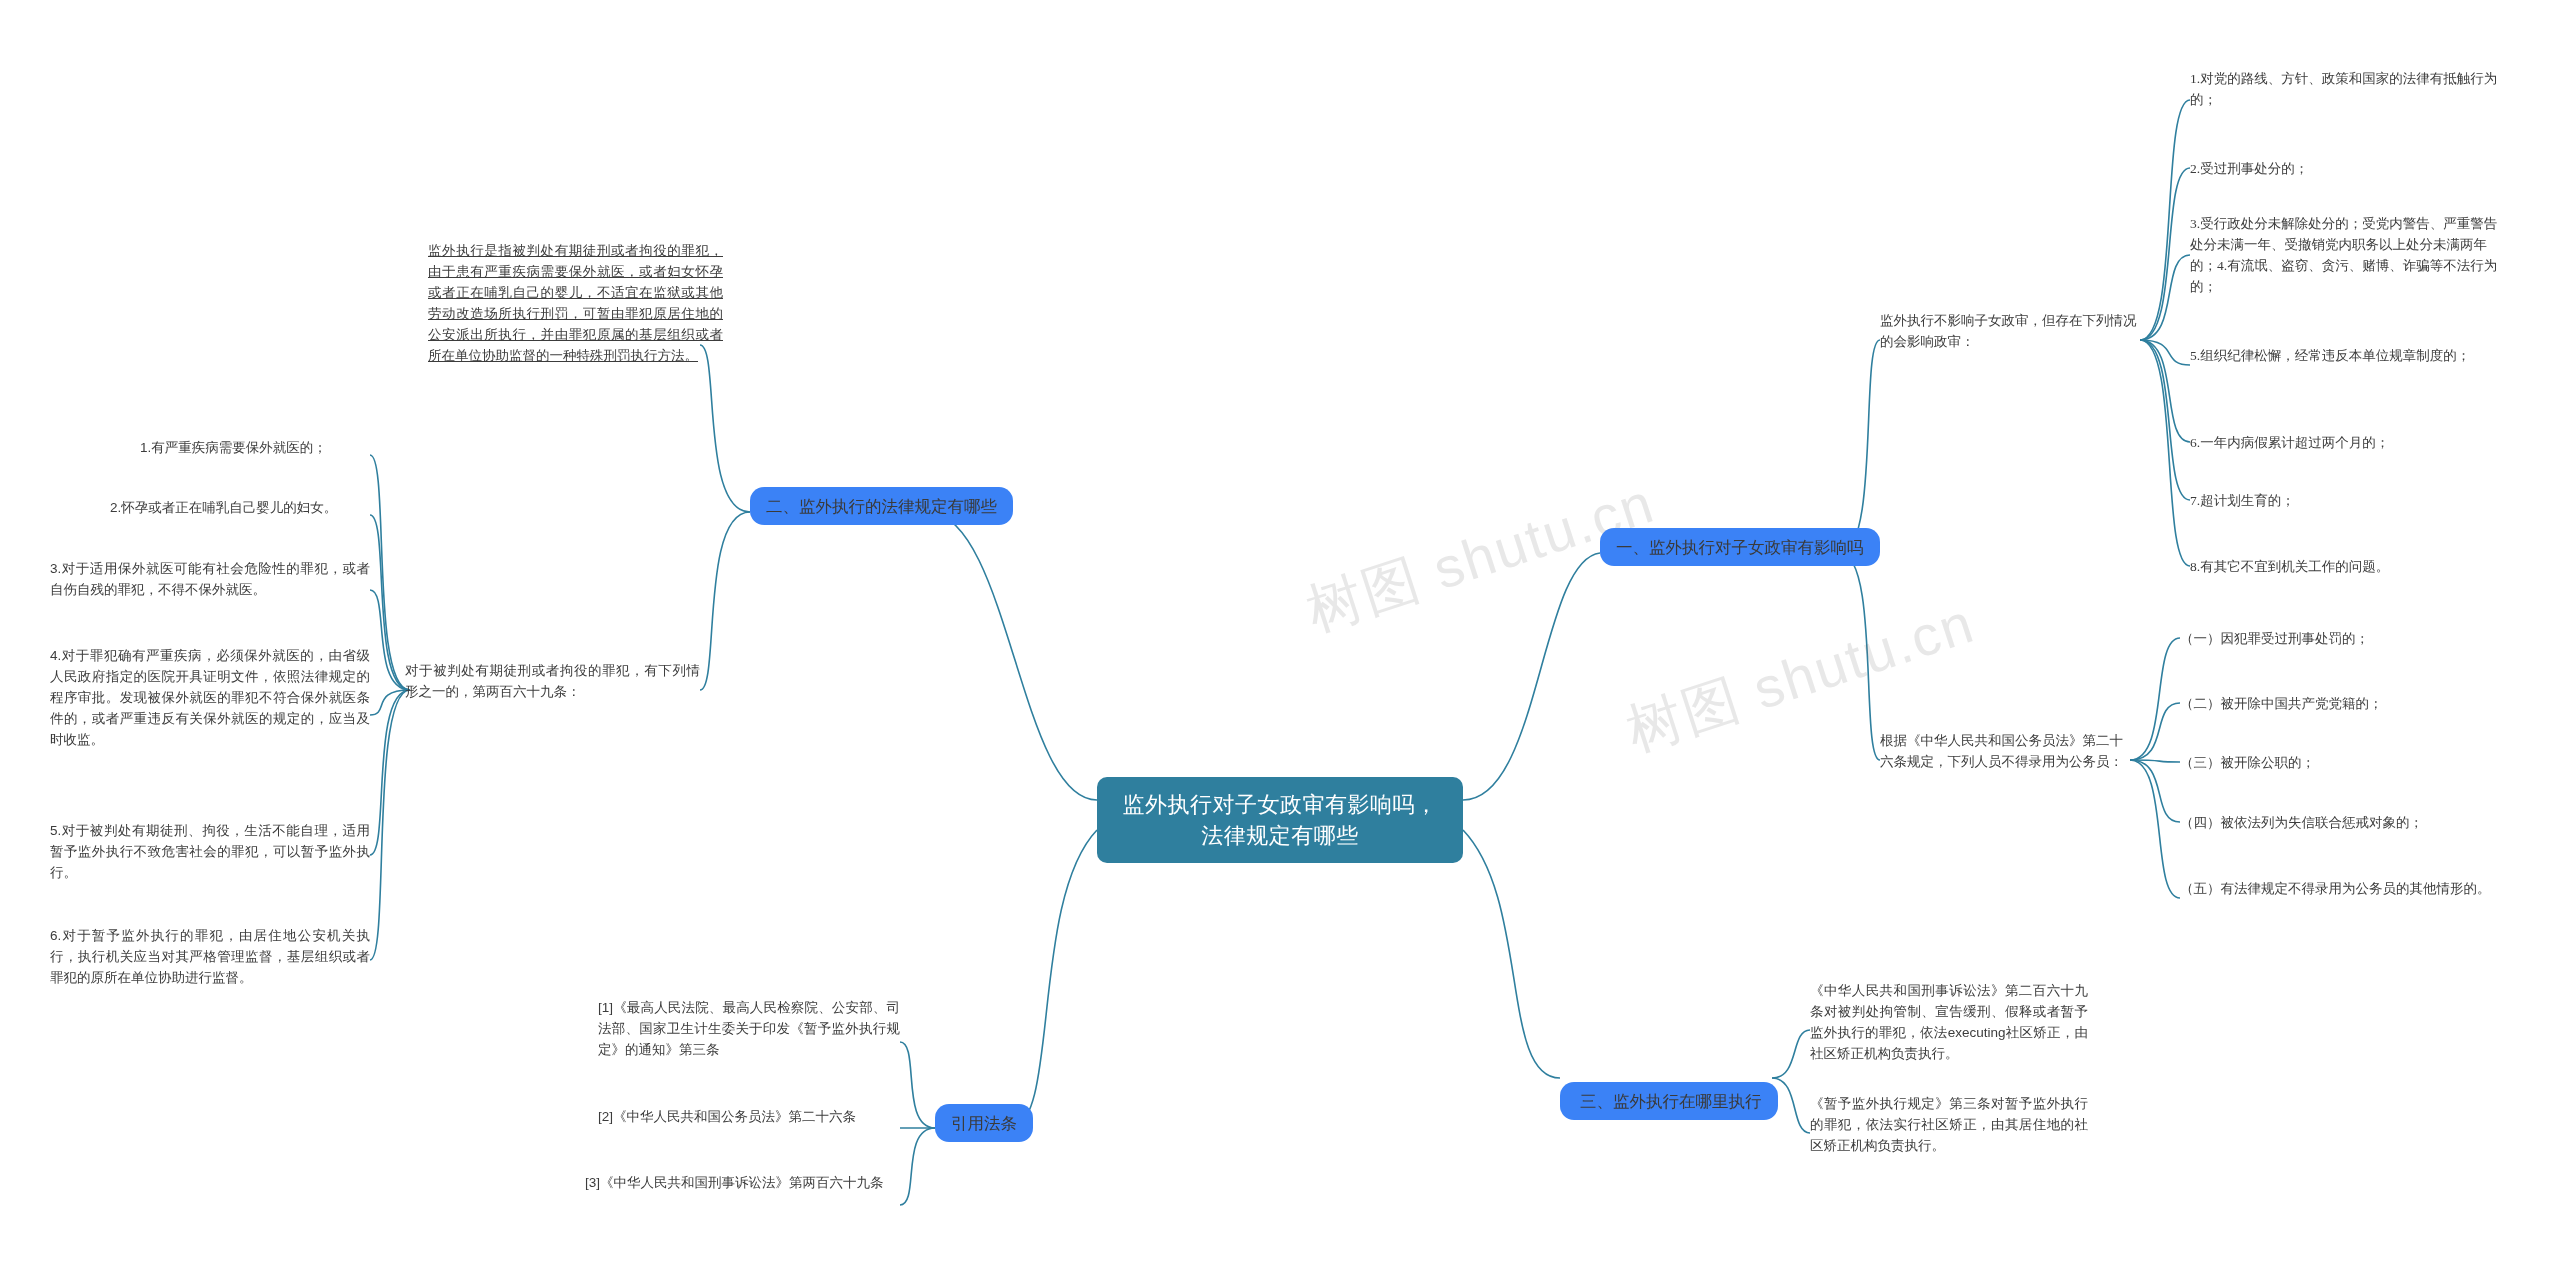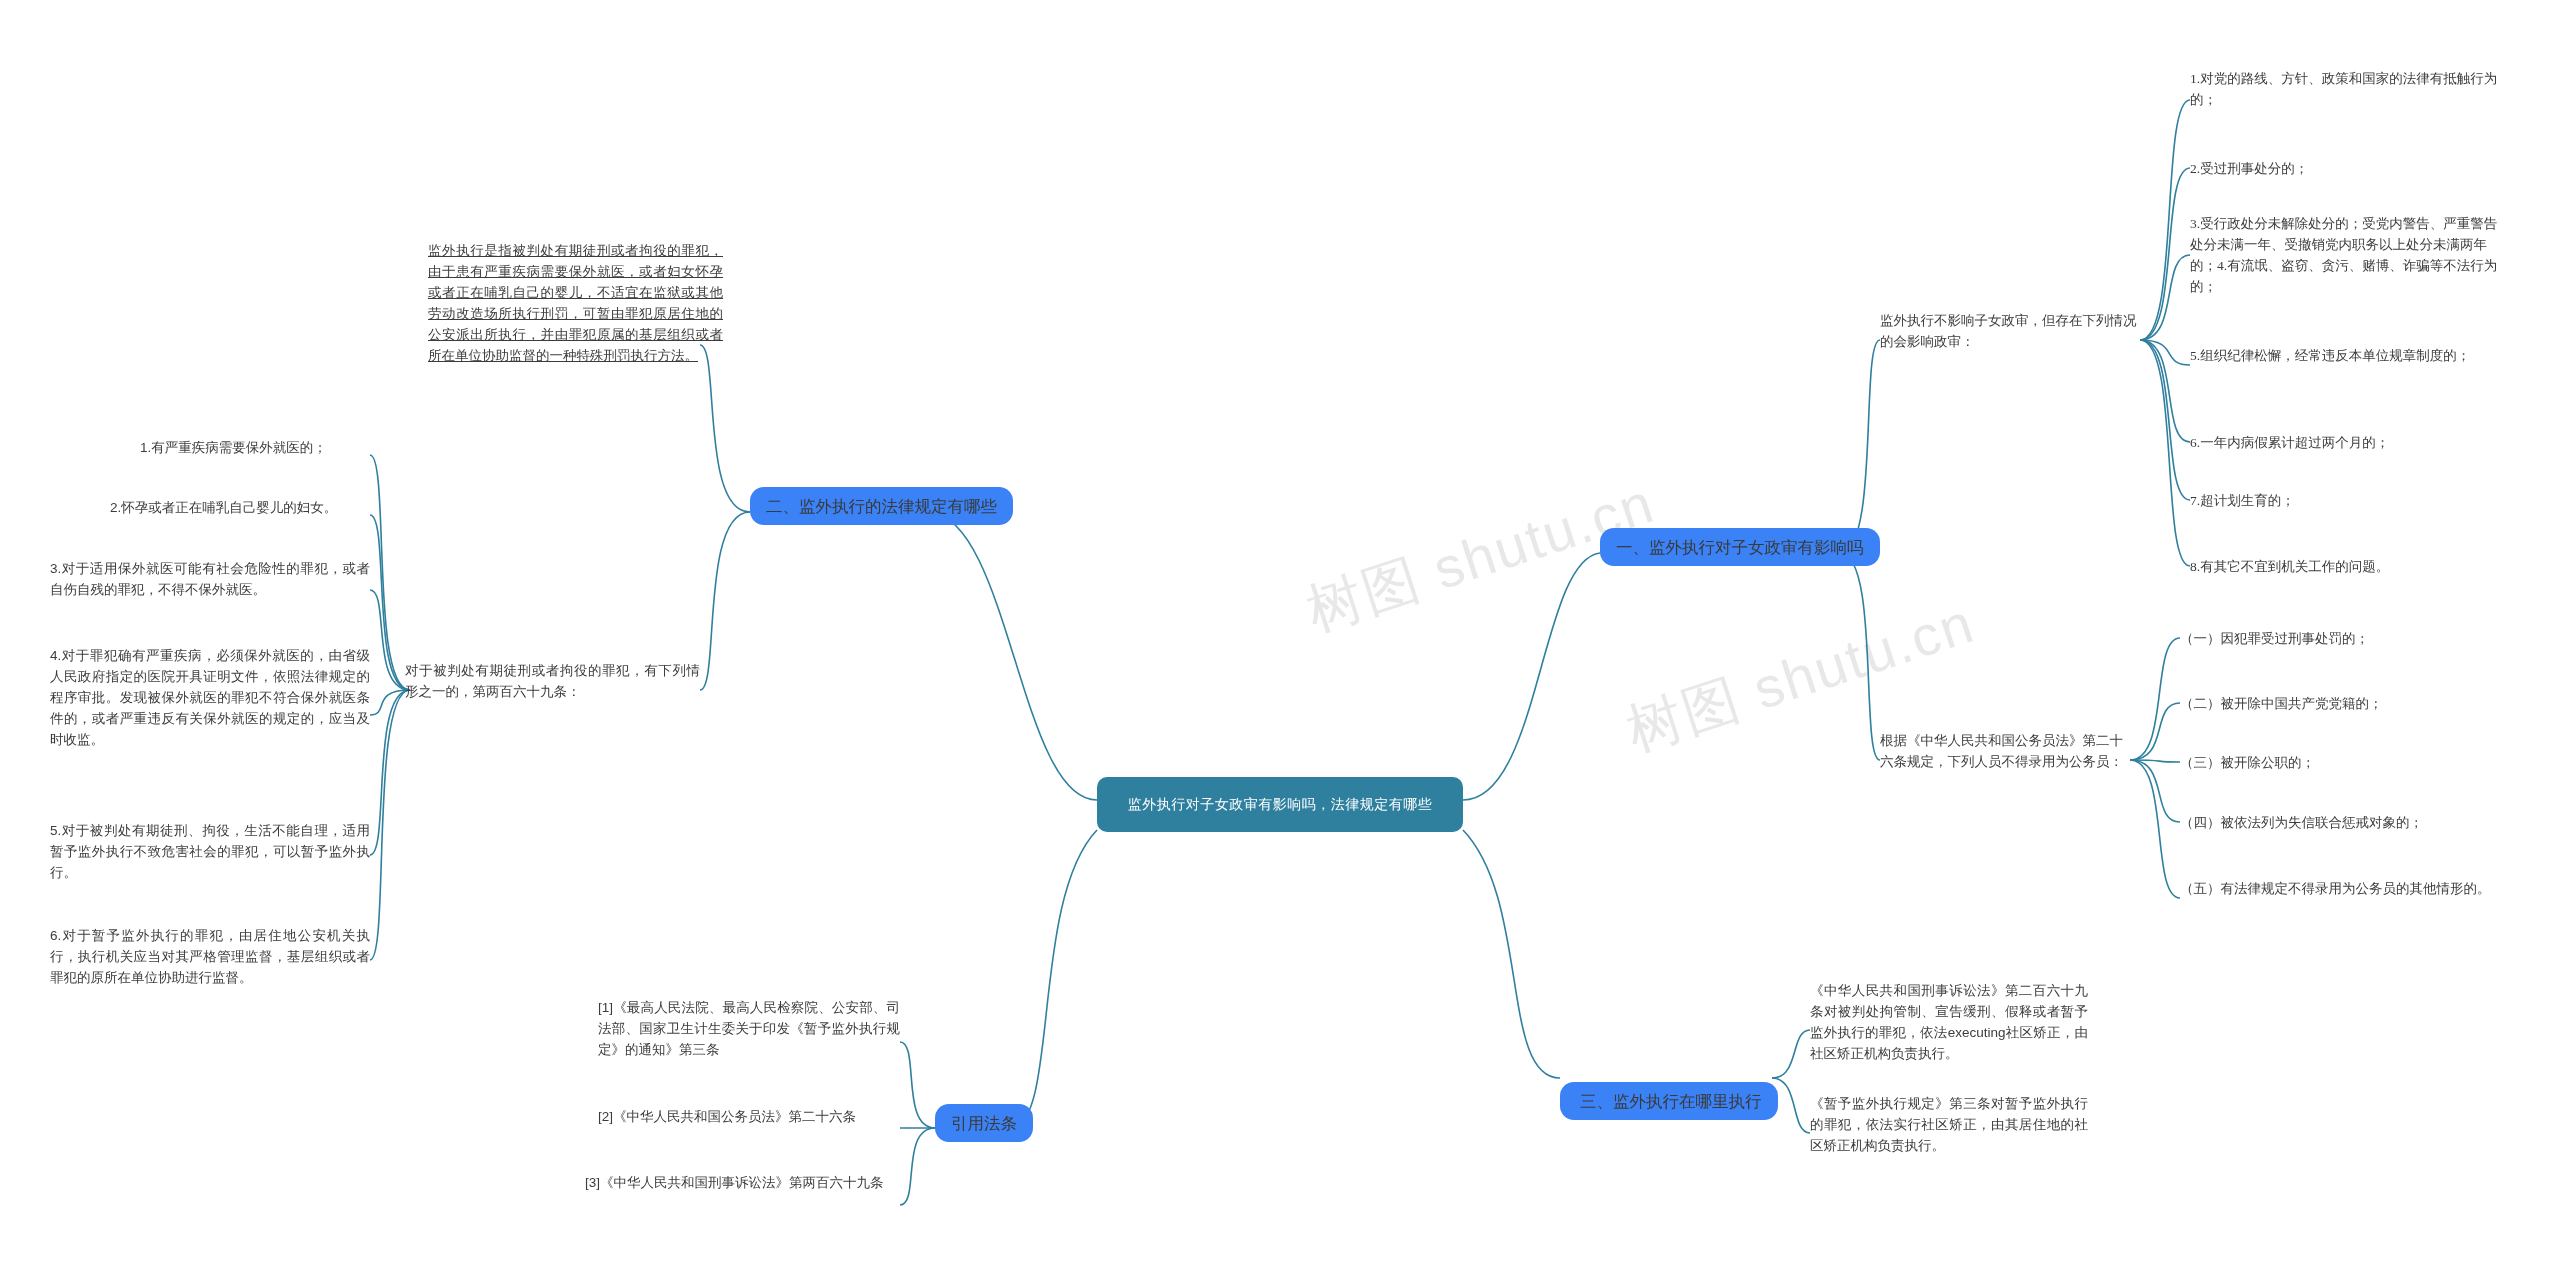--- a/index.html
+++ b/index.html
@@ -29,21 +29,21 @@
     pointer-events: none;
   }
   .node {
     position: absolute;
     box-sizing: border-box;
   }
   .root-node {
     background: #2f7f9e;
     color: #ffffff;
     border-radius: 10px;
-    font-size: 14px;
+    font-size: 22px;
     line-height: 31px;
     text-align: center;
     padding: 12px 18px;
     letter-spacing: 0.5px;
   }
   .branch-node {
     background: #3b82f6;
     color: #3a3a3a;
     border-radius: 14px;
     font-size: 16.5px;

